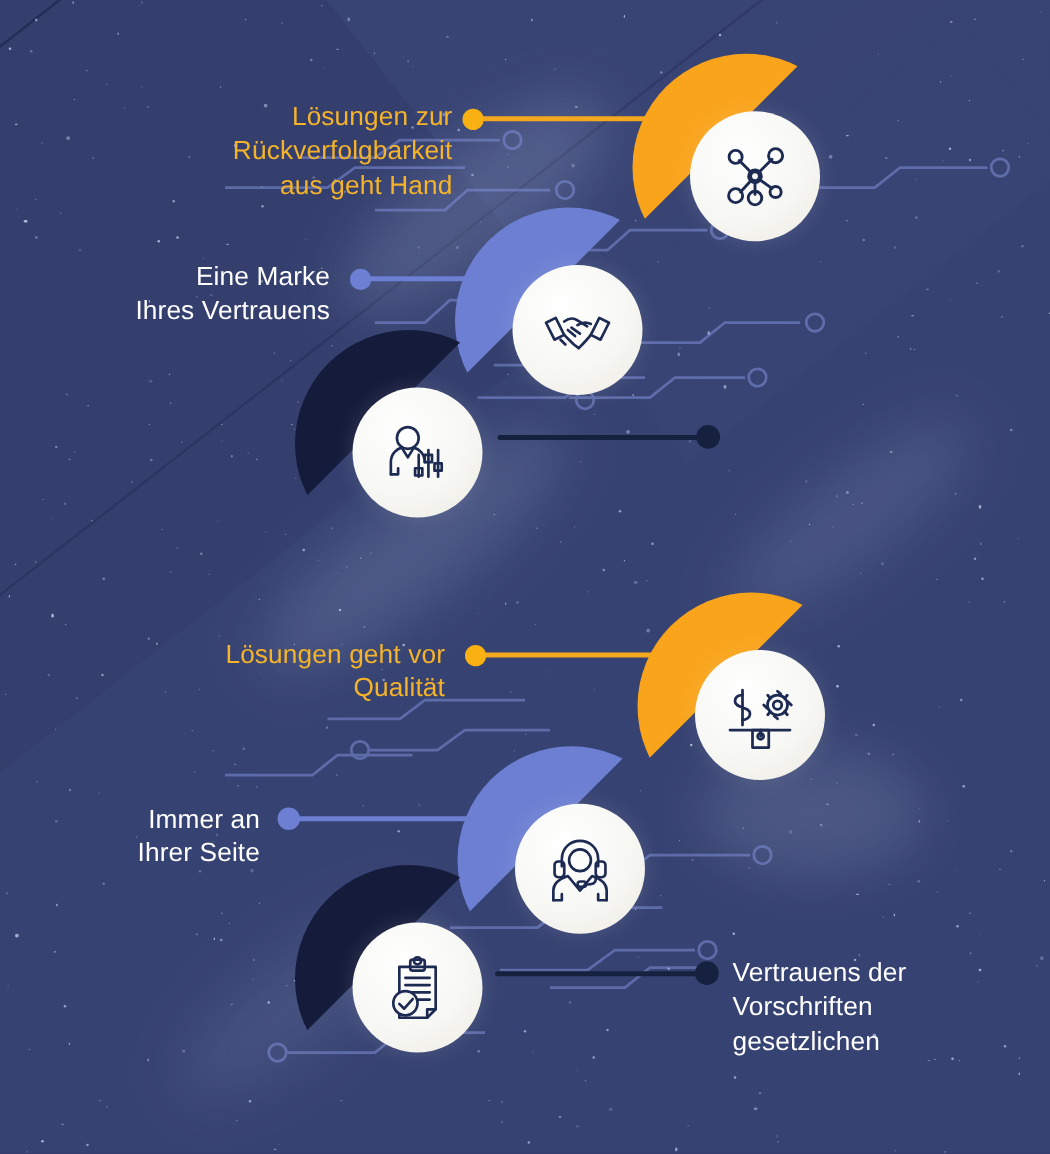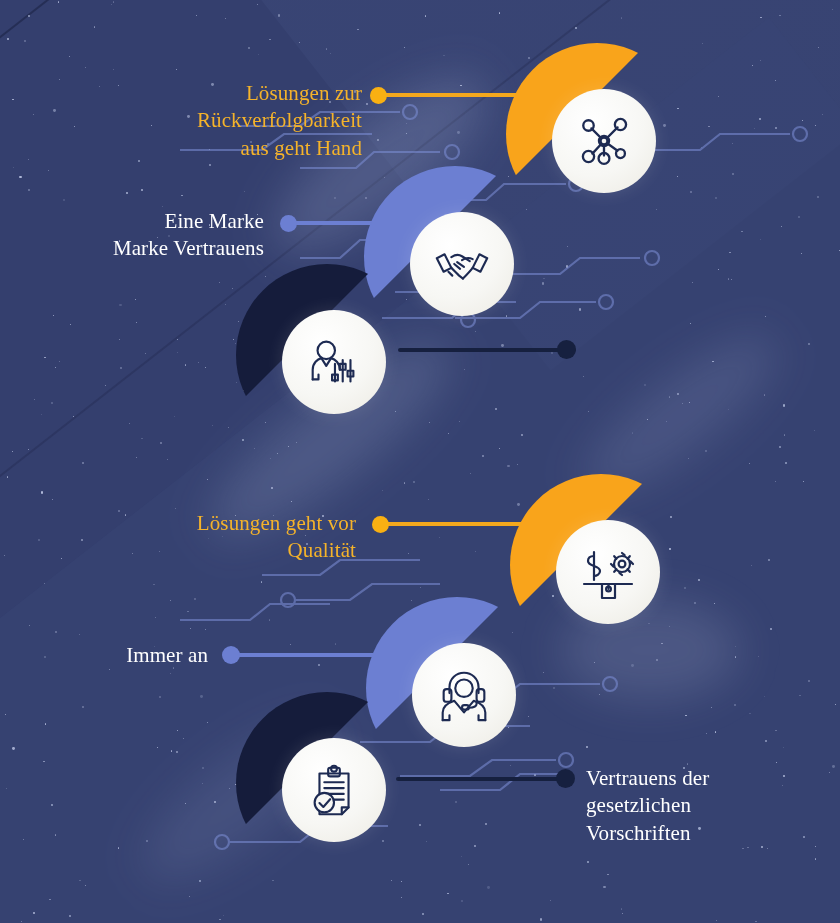--- a/index.html
+++ b/index.html
@@ -54,21 +54,21 @@
   .conn{position:absolute;height:4px;border-radius:2px;}
   .conn.orange{background:#f4a81d;}
   .conn.blue{background:#6c7fd2;}
   .conn.dark{background:#16203f;}
   .dot{position:absolute;border-radius:50%;}
   .dot.orange{background:#f9b012;}
   .dot.blue{background:#6c7fd2;}
   .dot.dark{background:#16203f;}
 
   
-  .label{position:absolute;line-height:1.30;font-weight:400;letter-spacing:.1px;font-family:Liberation Serif, serif;}
+  .label{position:absolute;line-height:1.30;font-weight:400;letter-spacing:.1px;}
   .label.orange{color:#f5b32a;}
   .label.white{color:#ffffff;}
   .label.right{text-align:right;}
   .label.left{text-align:left;}
   .label .ln{display:block;white-space:nowrap;}
 </style>
 </head>
 <body>
 
 <div id="stage">
@@ -595,21 +595,21 @@
           <path d="M24 32 L30 37"></path>
           <path d="M27 30 L34 35"></path>
           <path d="M43 36 C40 40 36 44 33 47"></path>
           <path d="M18 40 L22 44"></path>
         </g>
       </svg>
     </div>
   </div>
   <div class="label white right" style="left:30px;top:208px;width:234px;font-size:21px;">
     <span class="ln">Eine Marke</span>
-    <span class="ln">Marke Vertrauens</span>
+    <span class="ln">Ihres Vertrauens</span>
   </div>
 
   <div class="conn dark" style="left:398px;top:348px;width:178px;"></div>
   <div class="dot dark" style="left:557px;top:340px;width:19px;height:19px;"></div>
   <div class="node" style="left:236px;top:264px;">
     <div class="halfdisc dark disc-clip-tl"></div>
     <div class="icon-circle">
       <svg width="62" height="62" viewBox="0 0 64 64">
         <g stroke="#1d2a52" stroke-width="2.2" fill="none" stroke-linejoin="round" stroke-linecap="round">
           <circle cx="24" cy="20" r="9"></circle>
@@ -665,20 +665,21 @@
           <path d="M45 39 V41 C45 44 41 45 37 45"></path>
           <rect x="30" y="42.5" width="7" height="4.5" rx="2.2"></rect>
           <path d="M10 58 V50 C10 44 16 40 22 38 L32 50 L42 38 C48 40 54 44 54 50 V58"></path>
           <path d="M10 58 H17 V53 M54 58 H47 V53"></path>
         </g>
       </svg>
     </div>
   </div>
   <div class="label white right" style="left:0px;top:642px;width:208px;font-size:21px;">
     <span class="ln">Immer an</span>
+    <span class="ln">Ihrer Seite</span>
   </div>
 
   <div class="conn dark" style="left:396px;top:777px;width:178px;"></div>
   <div class="dot dark" style="left:556px;top:769px;width:19px;height:19px;"></div>
   <div class="node" style="left:236px;top:692px;">
     <div class="halfdisc dark disc-clip-tl"></div>
     <div class="icon-circle">
       <svg width="62" height="62" viewBox="0 0 64 64">
         <g stroke="#1d2a52" stroke-width="2.2" fill="none" stroke-linejoin="round" stroke-linecap="round">
           <path d="M17 15 H47 V50 L40 57 H17 Z"></path>
@@ -690,17 +691,17 @@
           <line x1="22" y1="36" x2="42" y2="36"></line>
           <line x1="30" y1="42" x2="42" y2="42"></line>
           <circle cx="22" cy="45" r="10" fill="#f7f7f4"></circle>
           <path d="M17 45.5 L21 49.5 L28 41.5"></path>
         </g>
       </svg>
     </div>
   </div>
   <div class="label white left" style="left:586px;top:765px;width:250px;font-size:21px;">
     <span class="ln">Vertrauens der</span>
+    <span class="ln">Vorschriften</span>
     <span class="ln">gesetzlichen</span>
-    <span class="ln">Vorschriften</span>
   </div>
 
 </div>
 
 </body></html>

